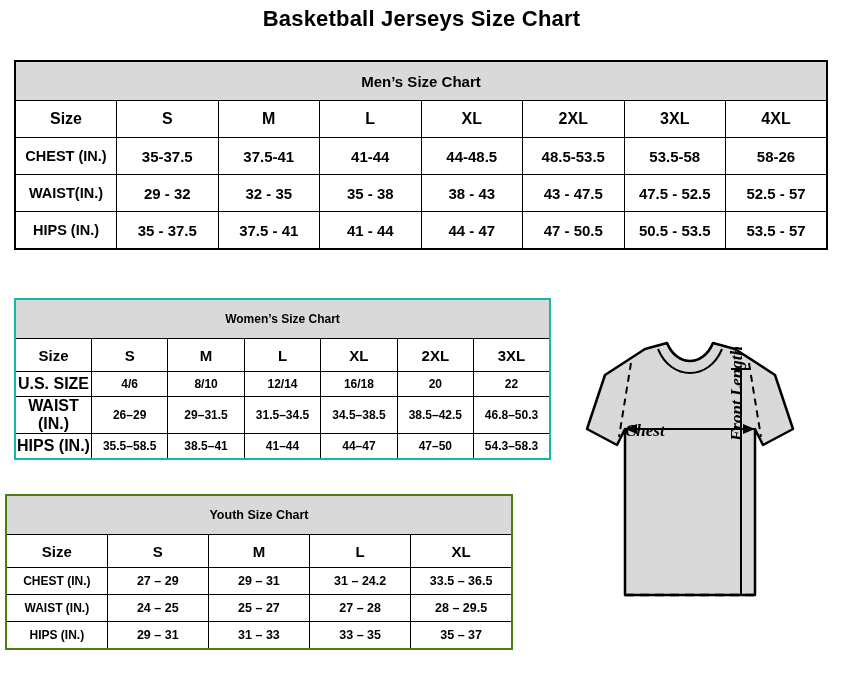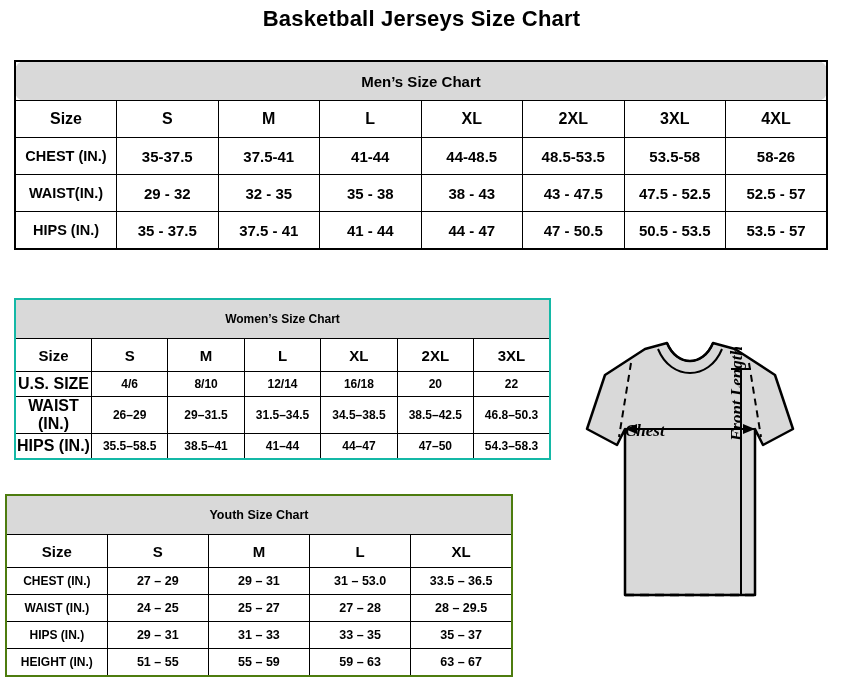--- a/index.html
+++ b/index.html
@@ -49,21 +49,21 @@
     margin-left: 10px;
   }
 
   
   #mens-table {
     left: 14px;
     top: 60px;
     width: 814px;
     border: 2px solid #000;
   }
-  #mens-table .hdr-band { height: 38px; border-radius: 10px; }
+  #mens-table .hdr-band { height: 38px; }
   #mens-table td { height: 36px; font-size: 15px; }
   #mens-table .col-head td { font-size: 16px; }
   #mens-table .rowlabel { font-size: 14.5px; }
 
   
   #womens-table {
     left: 14px;
     top: 298px;
     width: 537px;
     border: 2px solid #14b8a6;
@@ -221,43 +221,36 @@
       <td style="width:122px">Size</td>
       <td>S</td>
       <td>M</td>
       <td>L</td>
       <td>XL</td>
     </tr>
     <tr>
       <td class="rowlabel">CHEST (IN.)</td>
       <td>27 – 29</td>
       <td>29 – 31</td>
-      <td>31 – 53.0</td>
+      <td>31 – 24.2</td>
       <td>33.5 – 36.5</td>
     </tr>
     <tr>
       <td class="rowlabel">WAIST (IN.)</td>
       <td>24 – 25</td>
       <td>25 – 27</td>
       <td>27 – 28</td>
       <td>28 – 29.5</td>
     </tr>
     <tr>
       <td class="rowlabel">HIPS (IN.)</td>
       <td>29 – 31</td>
       <td>31 – 33</td>
       <td>33 – 35</td>
       <td>35 – 37</td>
-    </tr>
-    <tr>
-      <td class="rowlabel">HEIGHT (IN.)</td>
-      <td>51 – 55</td>
-      <td>55 – 59</td>
-      <td>59 – 63</td>
-      <td>63 – 67</td>
     </tr>
   </tbody>
 </table>
 
 <div id="shirt-figure">
   <svg width="290" height="320" viewBox="0 0 290 320">
 
     <path d="M60 42 L100 16 L122 10 C132 34 158 34 168 10 L190 16 L230 42 L248 96 L218 112 L210 96 L210 262 L80 262 L80 96 L72 112 L42 96 Z" fill="#d9d9d9" stroke="#000000" stroke-width="2.5" stroke-linejoin="round"></path>
 
     <path d="M122 10 C132 34 158 34 168 10" fill="none" stroke="#000000" stroke-width="2"></path>

